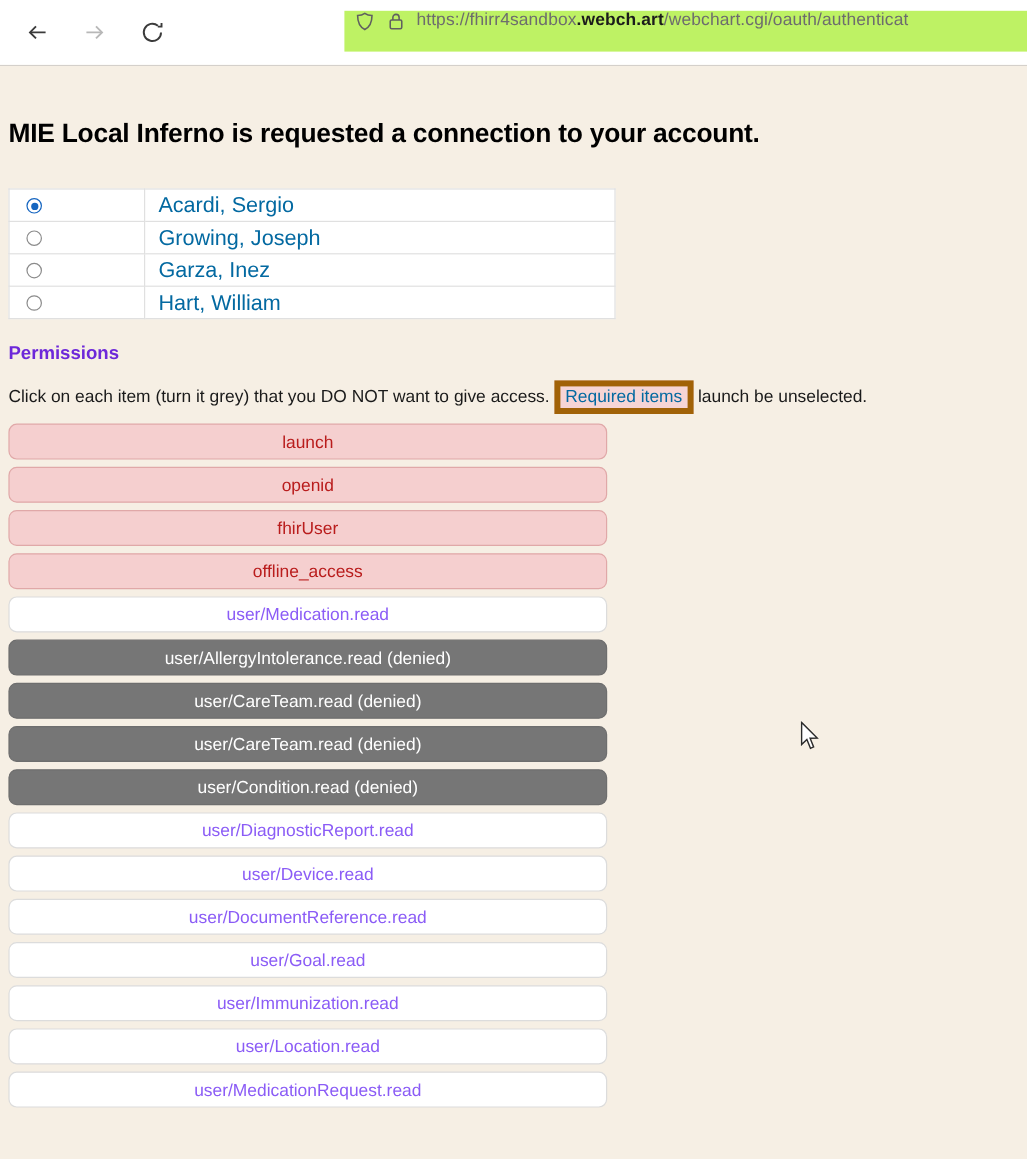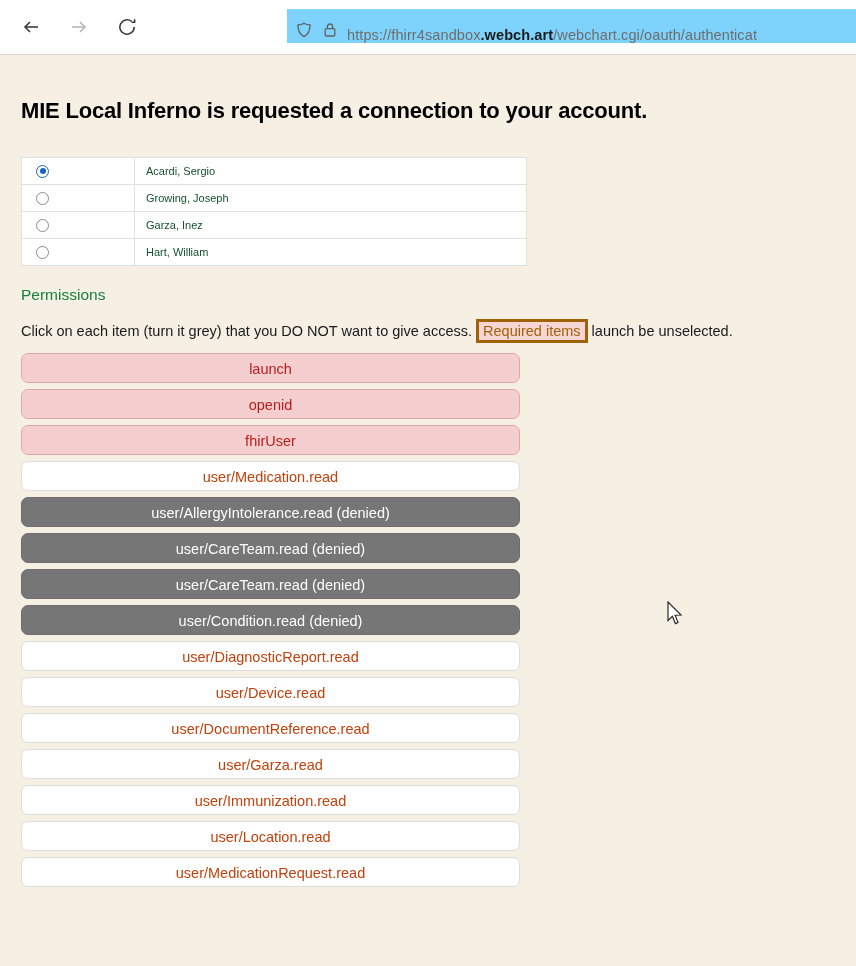--- a/index.html
+++ b/index.html
@@ -42,43 +42,43 @@
   .nav-btn svg { display: block; }
   .nav-btn.disabled { color: #b8b8b8; }
 
   .urlbar {
     position: absolute;
     left: 287px;
     top: 9px;
     height: 34px;
     right: 0;
     display: flex;
-    align-items: flex-end;
+    align-items: flex-start;
     gap: 9px;
-    background: #7dd3fc;
+    background: #bef264;
     padding-left: 8px;
     box-sizing: border-box;
   }
   .url-text {
     font-size: 14.5px;
     color: #6d6d6d;
     white-space: nowrap;
     overflow: hidden;
     letter-spacing: 0.1px;
   }
   .url-text .host-strong { color: #1b1b1b; font-weight: bold; }
   .chrome-divider {
     height: 1px;
     background: #d4d0cb;
     width: 100%;
   }
 
   
   .page {
-    padding: 0 21px;
+    padding: 0 7px;
     box-sizing: border-box;
     margin-top: 43px;
   }
   h1.page-title {
     font-size: 22px;
     font-weight: bold;
     color: #000;
     margin: 36px 0 0 0;
     letter-spacing: -0.2px;
   }
@@ -87,22 +87,22 @@
     margin-top: 33px;
     border-collapse: collapse;
     width: 506px;
     background: #ffffff;
     border: 1px solid #cfcfcf;
     table-layout: fixed;
   }
   table.accounts td {
     border: 1px solid #e0e0e0;
     height: 26px;
-    font-size: 11px;
-    color: #14532d;
+    font-size: 18px;
+    color: #0369a1;
     padding: 0;
     vertical-align: middle;
   }
   table.accounts td.radio-cell {
     width: 98px;
     text-align: left;
     padding-left: 14px;
   }
   table.accounts td.name-cell {
     padding-left: 11px;
@@ -128,34 +128,34 @@
     left: 2.5px;
     top: 2.5px;
     width: 6px;
     height: 6px;
     border-radius: 50%;
     background: #1565c0;
   }
 
   h2.section-title {
     font-size: 15.5px;
-    font-weight: normal;
+    font-weight: bold;
     margin: 20px 0 0 0;
-    color: #15803d;
+    color: #6d28d9;
   }
   p.instructions {
     font-size: 14.5px;
     color: #1a1a1a;
     margin: 19px 0 0 0;
   }
   .required-pill {
     background: #f6d5d5;
-    border: 3px solid #a16207;
+    border: 5px solid #a16207;
     padding: 1px 4px;
-    color: #a16207;
+    color: #0369a1;
   }
 
   .scopes {
     margin-top: 14px;
     width: 499px;
   }
   .scope {
     height: 30px;
     line-height: 30px;
     border-radius: 7px;
@@ -165,21 +165,21 @@
     box-sizing: border-box;
   }
   .scope.required {
     background: #f5cfcf;
     border: 1px solid #e0a8a8;
     color: #b91c1c;
   }
   .scope.granted {
     background: #ffffff;
     border: 1px solid #dcdcdc;
-    color: #c2410c;
+    color: #8b5cf6;
   }
   .scope.denied {
     background: #767676;
     border: 1px solid #6e6e6e;
     color: #ffffff;
   }
 
   
   .cursor {
     position: absolute;
@@ -276,29 +276,30 @@
   <p class="instructions">
     <span>Click on each item (turn it grey) that you DO NOT want to give access.</span>
     <span class="required-pill">Required items</span>
     <span>launch be unselected.</span>
   </p>
 
   <div class="scopes">
     <div class="scope required">launch</div>
     <div class="scope required">openid</div>
     <div class="scope required">fhirUser</div>
+    <div class="scope required">offline_access</div>
     <div class="scope granted">user/Medication.read</div>
     <div class="scope denied">user/AllergyIntolerance.read (denied)</div>
     <div class="scope denied">user/CareTeam.read (denied)</div>
     <div class="scope denied">user/CareTeam.read (denied)</div>
     <div class="scope denied">user/Condition.read (denied)</div>
     <div class="scope granted">user/DiagnosticReport.read</div>
     <div class="scope granted">user/Device.read</div>
     <div class="scope granted">user/DocumentReference.read</div>
-    <div class="scope granted">user/Garza.read</div>
+    <div class="scope granted">user/Goal.read</div>
     <div class="scope granted">user/Immunization.read</div>
     <div class="scope granted">user/Location.read</div>
     <div class="scope granted">user/MedicationRequest.read</div>
   </div>
 </div>
 
 <div class="cursor">
   <svg width="16" height="26" viewBox="0 0 16 26">
     <path d="M1 1 L1 19.5 L5.4 15.2 L8.4 22.6 L11 21.4 L8.1 14.2 L14 14 Z" fill="#ffffff" stroke="#2b2b2b" stroke-width="1.2"></path>
   </svg>

